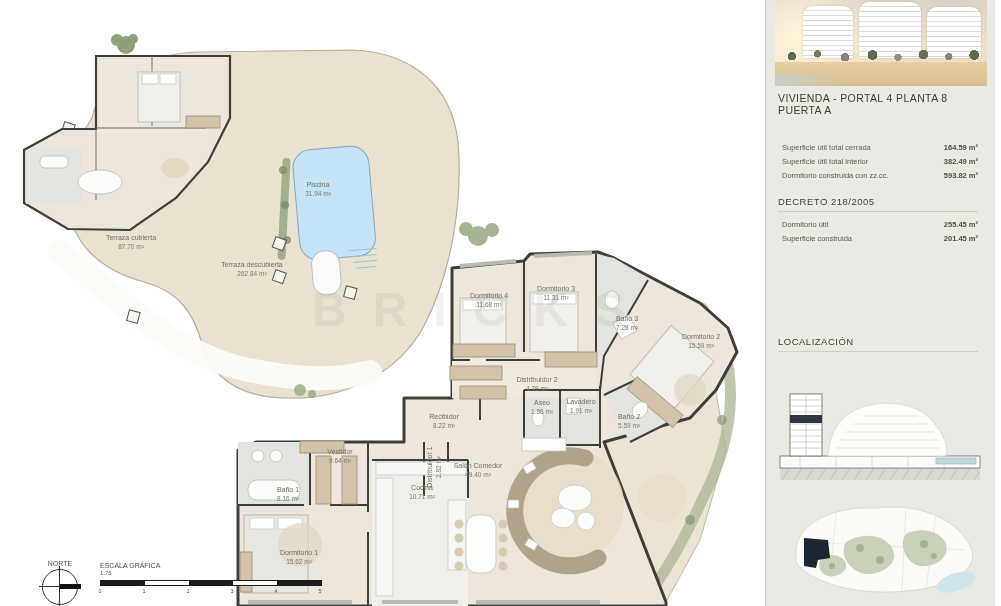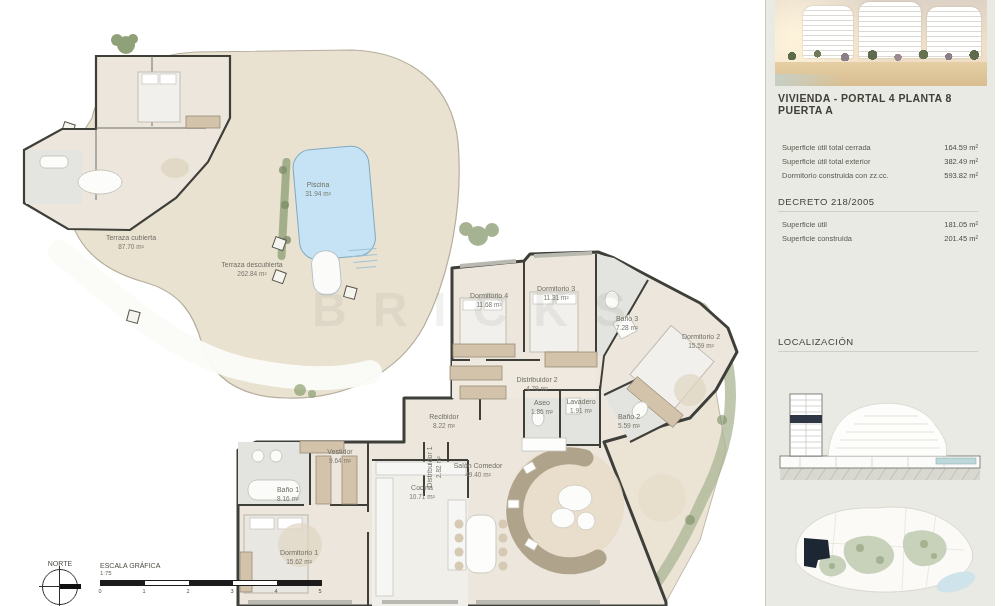--- a/index.html
+++ b/index.html
@@ -59,33 +59,33 @@
        radial-gradient(circle 7px at 8% 55%, #5d6a4c 60%, transparent 62%),
        radial-gradient(circle 6px at 20% 45%, #6e7a58 60%, transparent 62%),
        radial-gradient(circle 7px at 33% 60%, #8b7e86 60%, transparent 62%),
        radial-gradient(circle 8px at 46% 50%, #5f6b4e 60%, transparent 62%),
        radial-gradient(circle 6px at 58% 60%, #9b8b90 60%, transparent 62%),
        radial-gradient(circle 8px at 70% 48%, #66724f 60%, transparent 62%),
        radial-gradient(circle 6px at 82% 58%, #8b7e86 60%, transparent 62%),
        radial-gradient(circle 8px at 94% 50%, #5d6a4c 60%, transparent 62%);}
   #photo .sand{position:absolute;left:0;bottom:0;width:212px;height:24px;background:linear-gradient(#e6cfa5,#d8bd90);}
   #photo .water{position:absolute;left:0;bottom:0;width:70px;height:12px;background:linear-gradient(90deg,#c6cfc6,rgba(214,202,178,0));border-radius:0 60% 0 0;}
-  #sb-title{position:absolute;left:12px;top:92px;width:200px;font-size:10.5px;letter-spacing:.4px;color:#403f38;font-weight:bold;}
+  #sb-title{position:absolute;left:12px;top:92px;width:200px;font-size:10.5px;letter-spacing:.4px;color:#403f38;}
   .sb-head{
     position:absolute;left:12px;width:200px;font-size:9.5px;letter-spacing:.5px;color:#44433b;
     border-bottom:1px solid #cfcfc5;padding-bottom:4px;
   }
   #h-superficies{top:120px;}
   #h-decreto{top:196px;}
   #h-localizacion{top:336px;}
   .sb-rows{position:absolute;left:16px;width:196px;}
   #rows-superficies{top:141px;}
   #rows-decreto{top:218px;}
   .sb-row{display:flex;justify-content:space-between;font-size:7.5px;color:#5b5a51;line-height:14px;}
-  .sb-row .val{color:#504f46;}
+  .sb-row .val{color:#504f46;font-weight:bold;}
   #elevation{position:absolute;left:10px;top:386px;width:210px;height:98px;}
   #siteplan{position:absolute;left:10px;top:490px;width:210px;height:112px;}
 </style>
 </head>
 <body>
 
 <div id="plan-area">
 
   <svg id="plan-svg" width="765" height="606" viewBox="0 0 765 606">
 
@@ -376,34 +376,34 @@
   </div>
 
   <div id="sb-title">VIVIENDA -  PORTAL 4 PLANTA 8 PUERTA A</div>
 
   <div id="rows-superficies" class="sb-rows">
     <div class="sb-row">
       <span class="lab">Superficie útil total cerrada</span>
       <span class="val">164.59 m²</span>
     </div>
     <div class="sb-row">
-      <span class="lab">Superficie útil total exterior</span>
+      <span class="lab">Superficie útil total interior</span>
       <span class="val">382.49 m²</span>
     </div>
     <div class="sb-row">
       <span class="lab">Dormitorio construida con zz.cc.</span>
       <span class="val">593.82 m²</span>
     </div>
   </div>
 
   <div id="h-decreto" class="sb-head">DECRETO 218/2005</div>
   <div id="rows-decreto" class="sb-rows">
     <div class="sb-row">
-      <span class="lab">Superficie útil</span>
-      <span class="val">181.05 m²</span>
+      <span class="lab">Dormitorio útil</span>
+      <span class="val">255.45 m²</span>
     </div>
     <div class="sb-row">
       <span class="lab">Superficie construida</span>
       <span class="val">201.45 m²</span>
     </div>
   </div>
 
   <div id="h-localizacion" class="sb-head">LOCALIZACIÓN</div>
 
   <svg id="elevation" viewBox="0 0 210 98">

